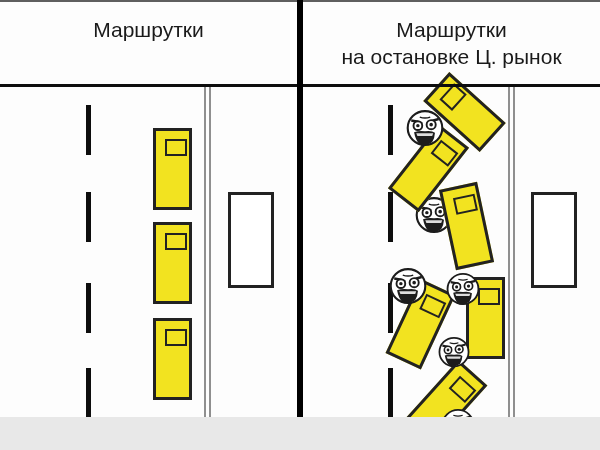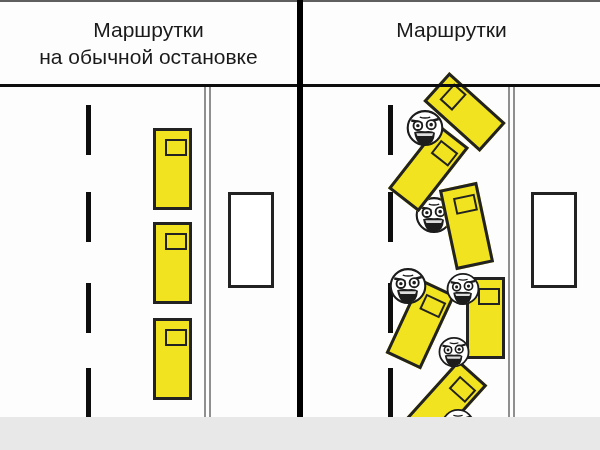--- a/index.html
+++ b/index.html
@@ -25,25 +25,25 @@
   .face svg{display:block;width:100%;height:100%;}
 </style>
 </head>
 <body>
 
 <div class="canvas" style="background: rgb(253, 253, 253);">
   <div class="top-edge" style="background: rgb(42, 42, 42);"></div>
 
   <div class="title left" style="color: rgb(26, 26, 26);">
     <div>Маршрутки</div>
-    <div>на обычной остановке</div>
   </div>
 
   <div class="title right" style="color: rgb(26, 26, 26);">
     <div>Маршрутки</div>
+    <div>на остановке Ц. рынок</div>
   </div>
 
   <div id="scene">
       <div class="lane-dash" style="position: absolute; left: 86px; top: 105px; width: 5px; height: 50px; background: rgb(13, 13, 13);"></div>
       <div class="lane-dash" style="position: absolute; left: 86px; top: 192px; width: 5px; height: 50px; background: rgb(13, 13, 13);"></div>
       <div class="lane-dash" style="position: absolute; left: 86px; top: 283px; width: 5px; height: 50px; background: rgb(13, 13, 13);"></div>
       <div class="lane-dash" style="position: absolute; left: 86px; top: 368px; width: 5px; height: 50px; background: rgb(13, 13, 13);"></div>
       <div class="curb" style="position: absolute; left: 204px; border-left-color: rgb(143, 143, 143); border-right-color: rgb(143, 143, 143);"></div>
       <div class="stop" style="position: absolute; left: 228px; top: 192px; width: 46px; height: 96px; background: rgb(255, 255, 255); border-color: rgb(34, 34, 34);"></div>
       <div class="bus" style="position: absolute; left: 152.5px; top: 128px; width: 39px; height: 82px; transform: rotate(0deg); background: rgb(242, 227, 32); border-color: rgb(34, 34, 34);">

